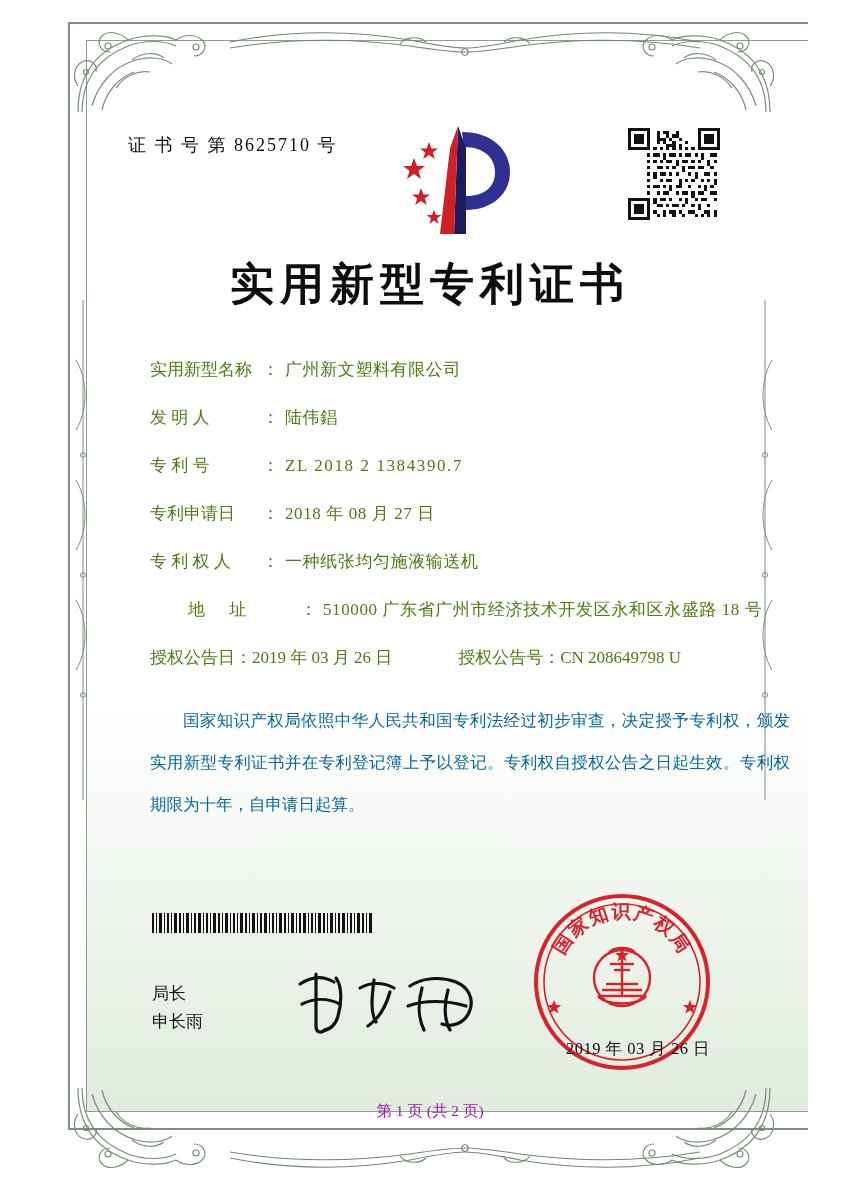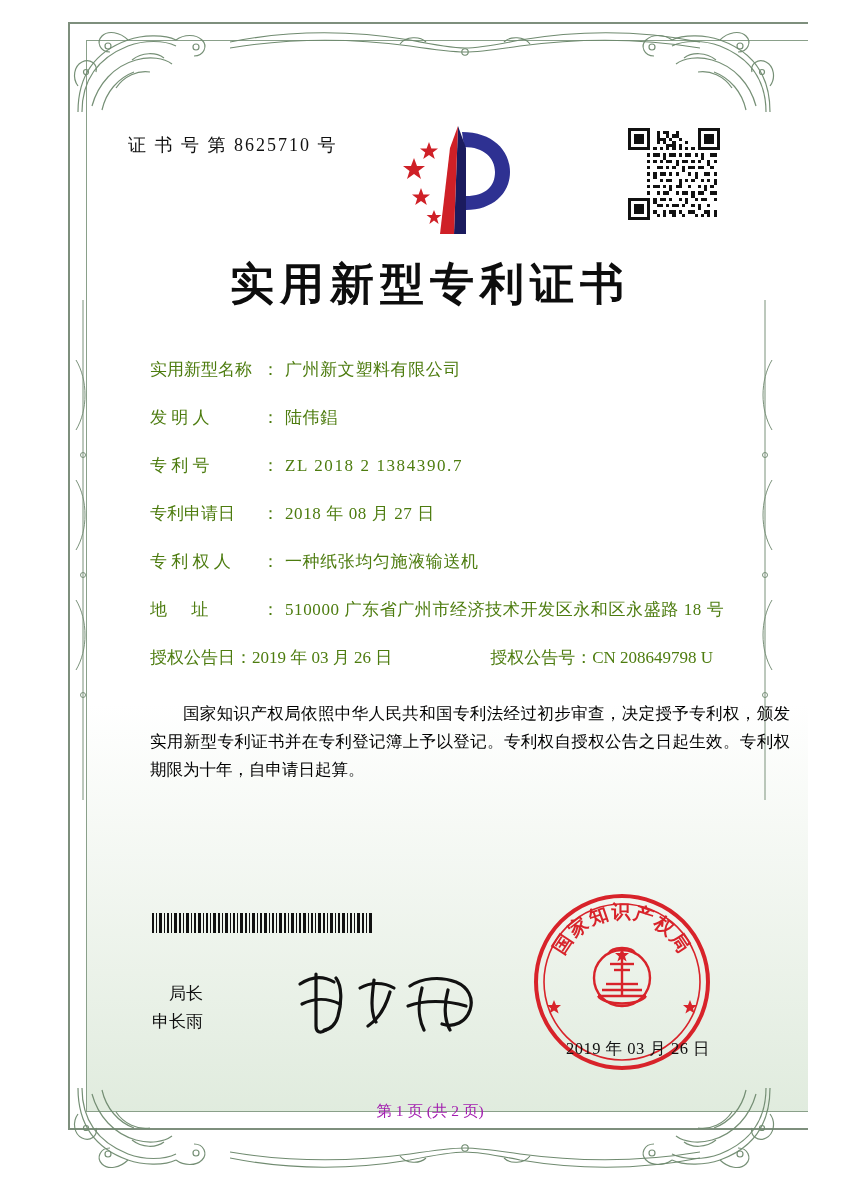--- a/index.html
+++ b/index.html
@@ -122,42 +122,41 @@
     display: flex;
     align-items: baseline;
     margin-bottom: 25px;
     white-space: nowrap;
   }
   .field-label {
     display: inline-block;
     min-width: 112px;
     letter-spacing: 0px;
   }
-  .field-label.spaced { letter-spacing: 10px; }
+  .field-label.spaced { letter-spacing: 10px; margin-left: 38px; }
   .field-colon { margin-right: 6px; }
   .field-value { letter-spacing: 0.6px; }
   .field-value.mono-ish { letter-spacing: 1.6px; }
 
   .row-two {
     display: flex;
     align-items: baseline;
     margin-bottom: 18px;
     white-space: nowrap;
-    gap: 32px;
   }
   .row-two .seg2 { margin-left: 66px; }
 
   
   .paragraphs {
     position: absolute;
     left: 110px; top: 700px;
     width: 640px;
     font-size: 16.5px;
-    line-height: 28px;
-    color: #000000;
+    line-height: 42px;
+    color: #0369a1;
     text-align: justify;
   }
   .paragraphs p {
     margin: 0 0 4px 0;
     text-indent: 2em;
   }
 
   
   .barcode {
     position: absolute;
@@ -166,21 +165,20 @@
   }
   .barcode svg { width: 100%; height: 100%; display: block; }
 
   
   .sig-labels {
     position: absolute;
     left: 112px; top: 980px;
     font-size: 17px;
     line-height: 28px;
     color: #111;
-    text-align: right;
   }
   .handwriting {
     position: absolute;
     left: 250px; top: 962px;
     width: 200px; height: 80px;
     color: #111;
   }
   .handwriting svg { width: 100%; height: 100%; display: block; }
 
   

